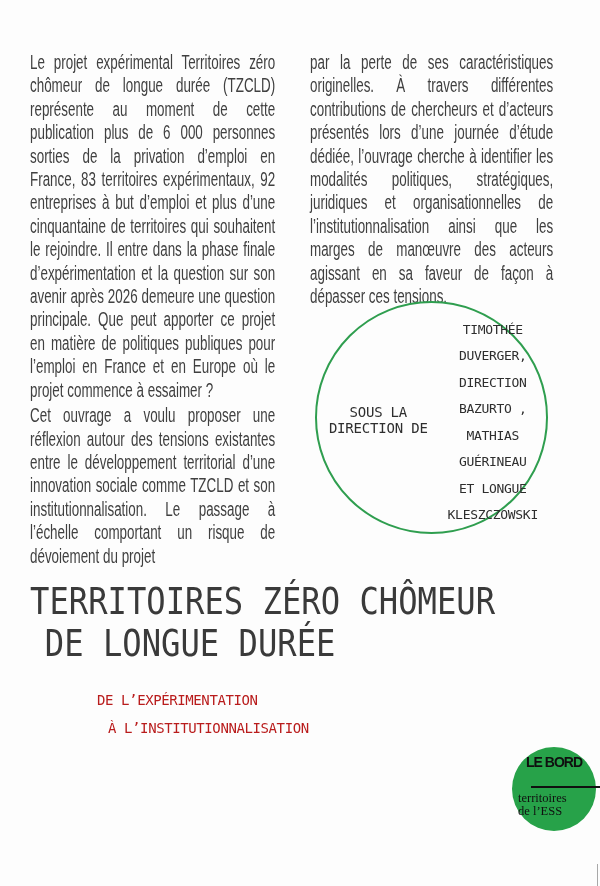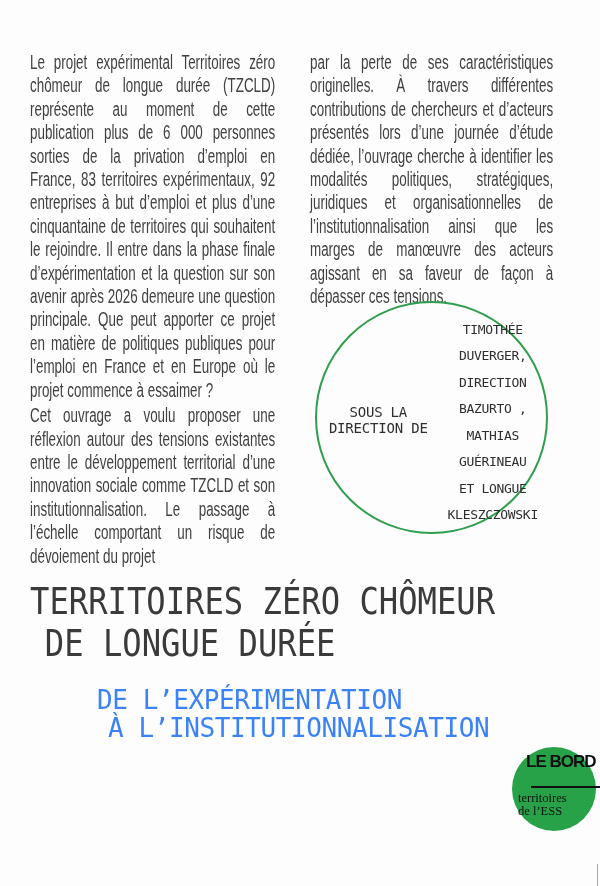--- a/index.html
+++ b/index.html
@@ -75,42 +75,42 @@
   .title .t1, .title .t2 { display: block; }
   .title .t2 { padding-left: 17px; }
 
   
   .subtitle {
     position: absolute;
     left: 97px; top: 687px;
     margin: 0;
     font-family: "DejaVu Sans Mono", monospace;
     font-weight: normal;
-    font-size: 26px;
+    font-size: 14px;
     line-height: 27.5px;
     letter-spacing: -0.4px;
-    color: #3b82f6;
+    color: #b91c1c;
     white-space: nowrap;
   }
   .subtitle .s1, .subtitle .s2 { display: block; }
   .subtitle .s2 { padding-left: 11px; }
 
   
   .logo {
     position: absolute;
     left: 512px; top: 747px;
     width: 84px; height: 84px;
     border-radius: 50%;
     background: #27a249;
   }
   .logo-name {
     position: absolute;
     left: 14px; top: 7px;
     font-weight: bold;
-    font-size: 17px;
+    font-size: 14px;
     line-height: 16.5px;
     letter-spacing: -1px;
     color: #0f0f0f;
   }
   .logo-rule {
     position: absolute;
     left: 19px; top: 39px;
     width: 69px; height: 2px;
     background: #101010;
   }

